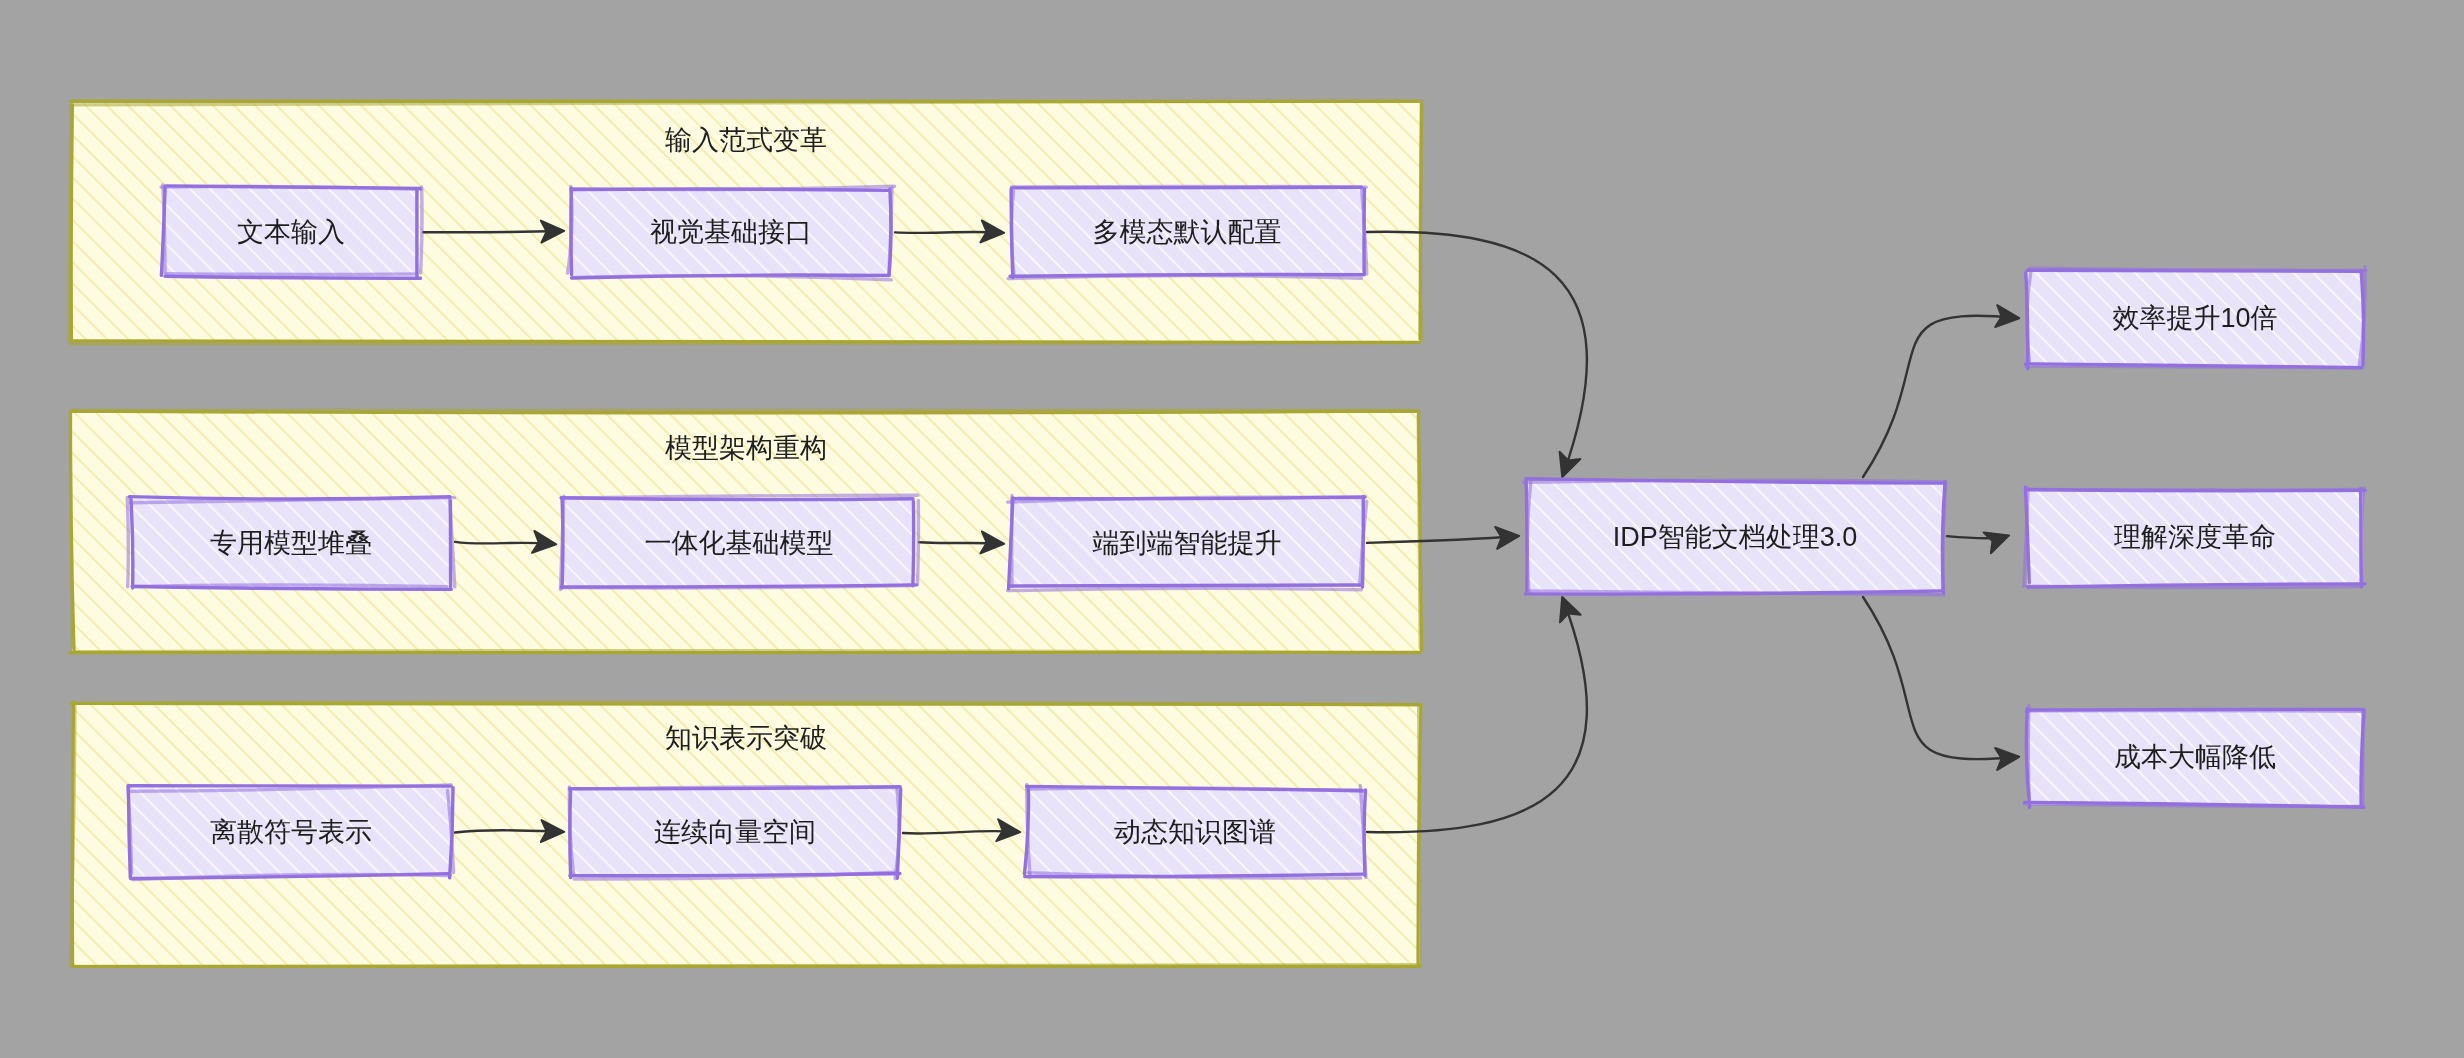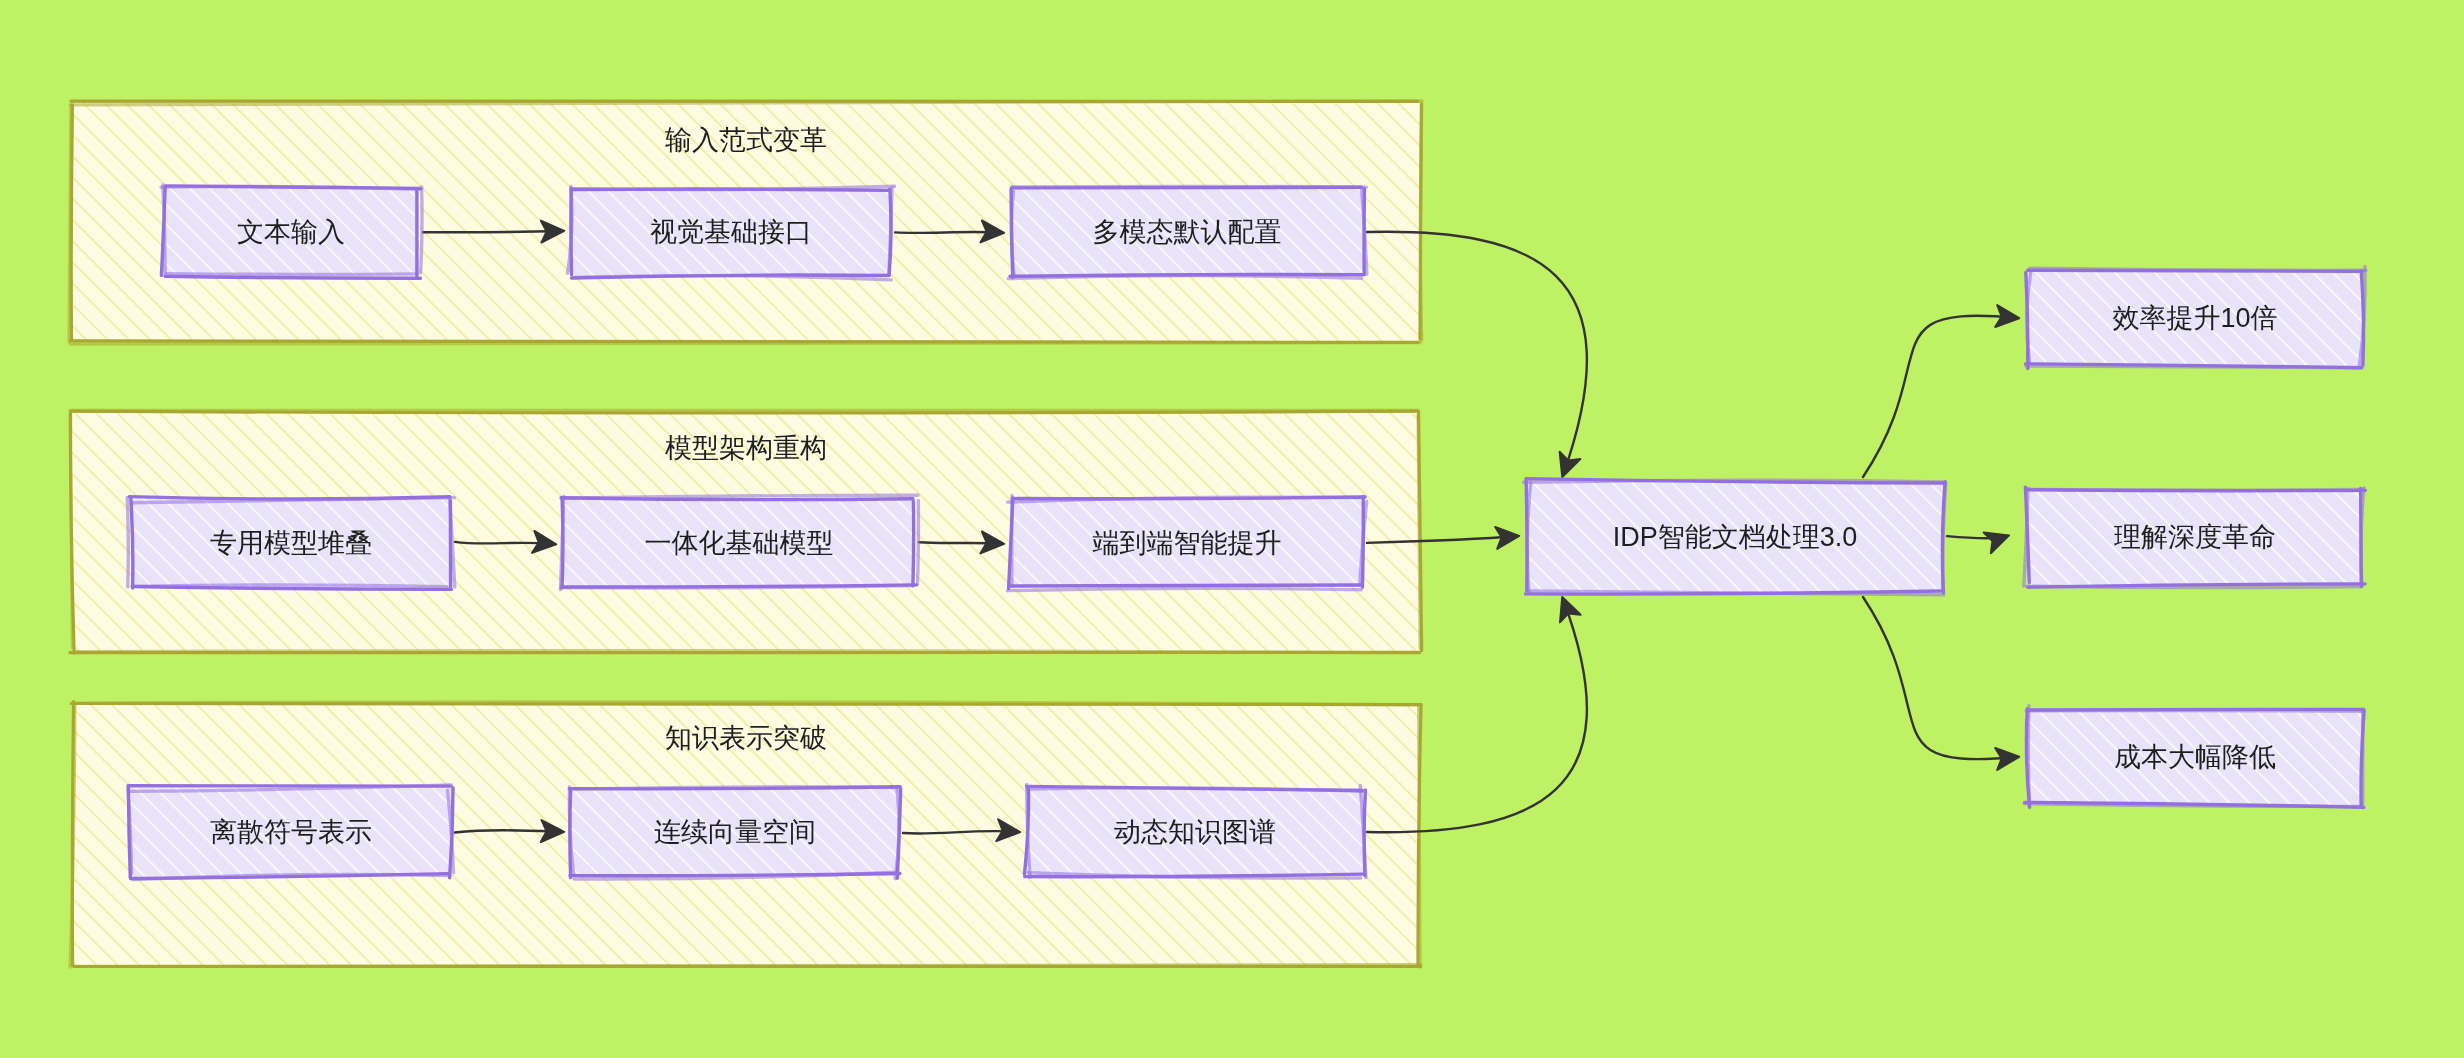--- a/index.html
+++ b/index.html
@@ -1,18 +1,18 @@
 <!DOCTYPE html>
 <html><head>
 <meta charset="utf-8">
 <style>
   html,body{margin:0;padding:0;background:#ffffff;}
   body{width:2464px;height:1058px;overflow:hidden;
        font-family:"Liberation Sans","DejaVu Sans",sans-serif;}
-  #stage{position:relative;width:2464px;height:1058px;background:#bef264;}
+  #stage{position:relative;width:2464px;height:1058px;background:#a3a3a3;}
   svg#canvas{position:absolute;left:0;top:0;width:2464px;height:1058px;}
   .nodeLabel{font-size:27px;fill:#1e1e1e;dominant-baseline:middle;text-anchor:middle;
              font-family:"Liberation Sans","DejaVu Sans",sans-serif;}
   .clusterLabel{font-size:27px;fill:#1e1e1e;dominant-baseline:middle;text-anchor:middle;
              font-family:"Liberation Sans","DejaVu Sans",sans-serif;}
 </style>
 </head>
 <body>
 
 <div id="stage">

